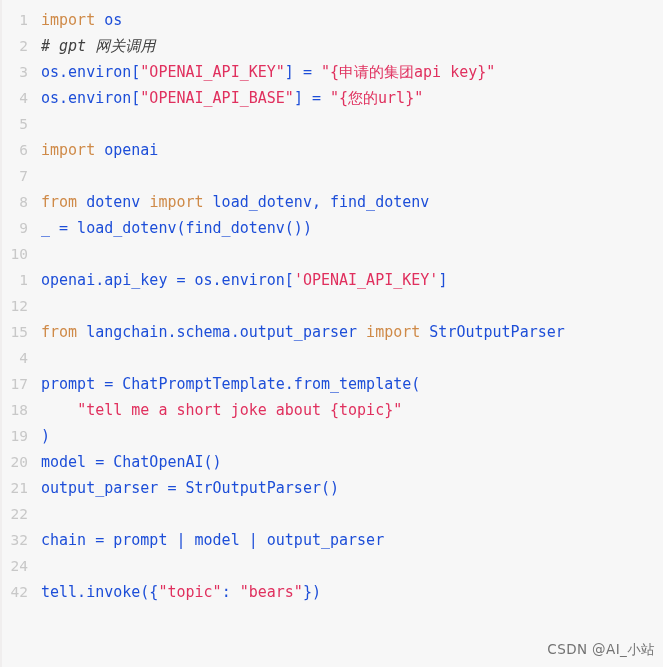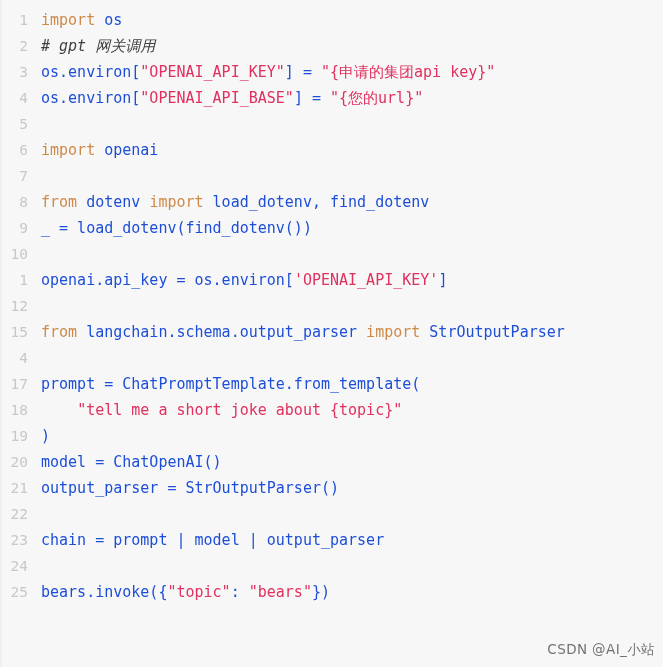--- a/index.html
+++ b/index.html
@@ -82,18 +82,18 @@
     <div class="code-line"><span class="ln">1</span><span class="lc"><span class="tok-txt">openai.api_key = os.environ[</span><span class="tok-str">'OPENAI_API_KEY'</span><span class="tok-txt">]</span></span></div>
     <div class="code-line"><span class="ln">12</span><span class="lc"></span></div>
     <div class="code-line"><span class="ln">15</span><span class="lc"><span class="tok-kw">from</span><span class="tok-txt"> langchain.schema.output_parser </span><span class="tok-kw">import</span><span class="tok-txt"> StrOutputParser</span></span></div>
     <div class="code-line"><span class="ln">4</span><span class="lc"></span></div>
     <div class="code-line"><span class="ln">17</span><span class="lc"><span class="tok-txt">prompt = ChatPromptTemplate.from_template(</span></span></div>
     <div class="code-line"><span class="ln">18</span><span class="lc"><span class="tok-txt">    </span><span class="tok-str">"tell me a short joke about {topic}"</span></span></div>
     <div class="code-line"><span class="ln">19</span><span class="lc"><span class="tok-txt">)</span></span></div>
     <div class="code-line"><span class="ln">20</span><span class="lc"><span class="tok-txt">model = ChatOpenAI()</span></span></div>
     <div class="code-line"><span class="ln">21</span><span class="lc"><span class="tok-txt">output_parser = StrOutputParser()</span></span></div>
     <div class="code-line"><span class="ln">22</span><span class="lc"></span></div>
-    <div class="code-line"><span class="ln">23</span><span class="lc"><span class="tok-txt">chain = prompt | model | output_parser</span></span></div>
+    <div class="code-line"><span class="ln">32</span><span class="lc"><span class="tok-txt">chain = prompt | model | output_parser</span></span></div>
     <div class="code-line"><span class="ln">24</span><span class="lc"></span></div>
-    <div class="code-line"><span class="ln">25</span><span class="lc"><span class="tok-txt">bears.invoke({</span><span class="tok-str">"topic"</span><span class="tok-txt">: </span><span class="tok-str">"bears"</span><span class="tok-txt">})</span></span></div>
+    <div class="code-line"><span class="ln">42</span><span class="lc"><span class="tok-txt">tell.invoke({</span><span class="tok-str">"topic"</span><span class="tok-txt">: </span><span class="tok-str">"bears"</span><span class="tok-txt">})</span></span></div>
   </div>
 
 <div id="watermark">CSDN @AI_小站</div>
 
 </body></html>

